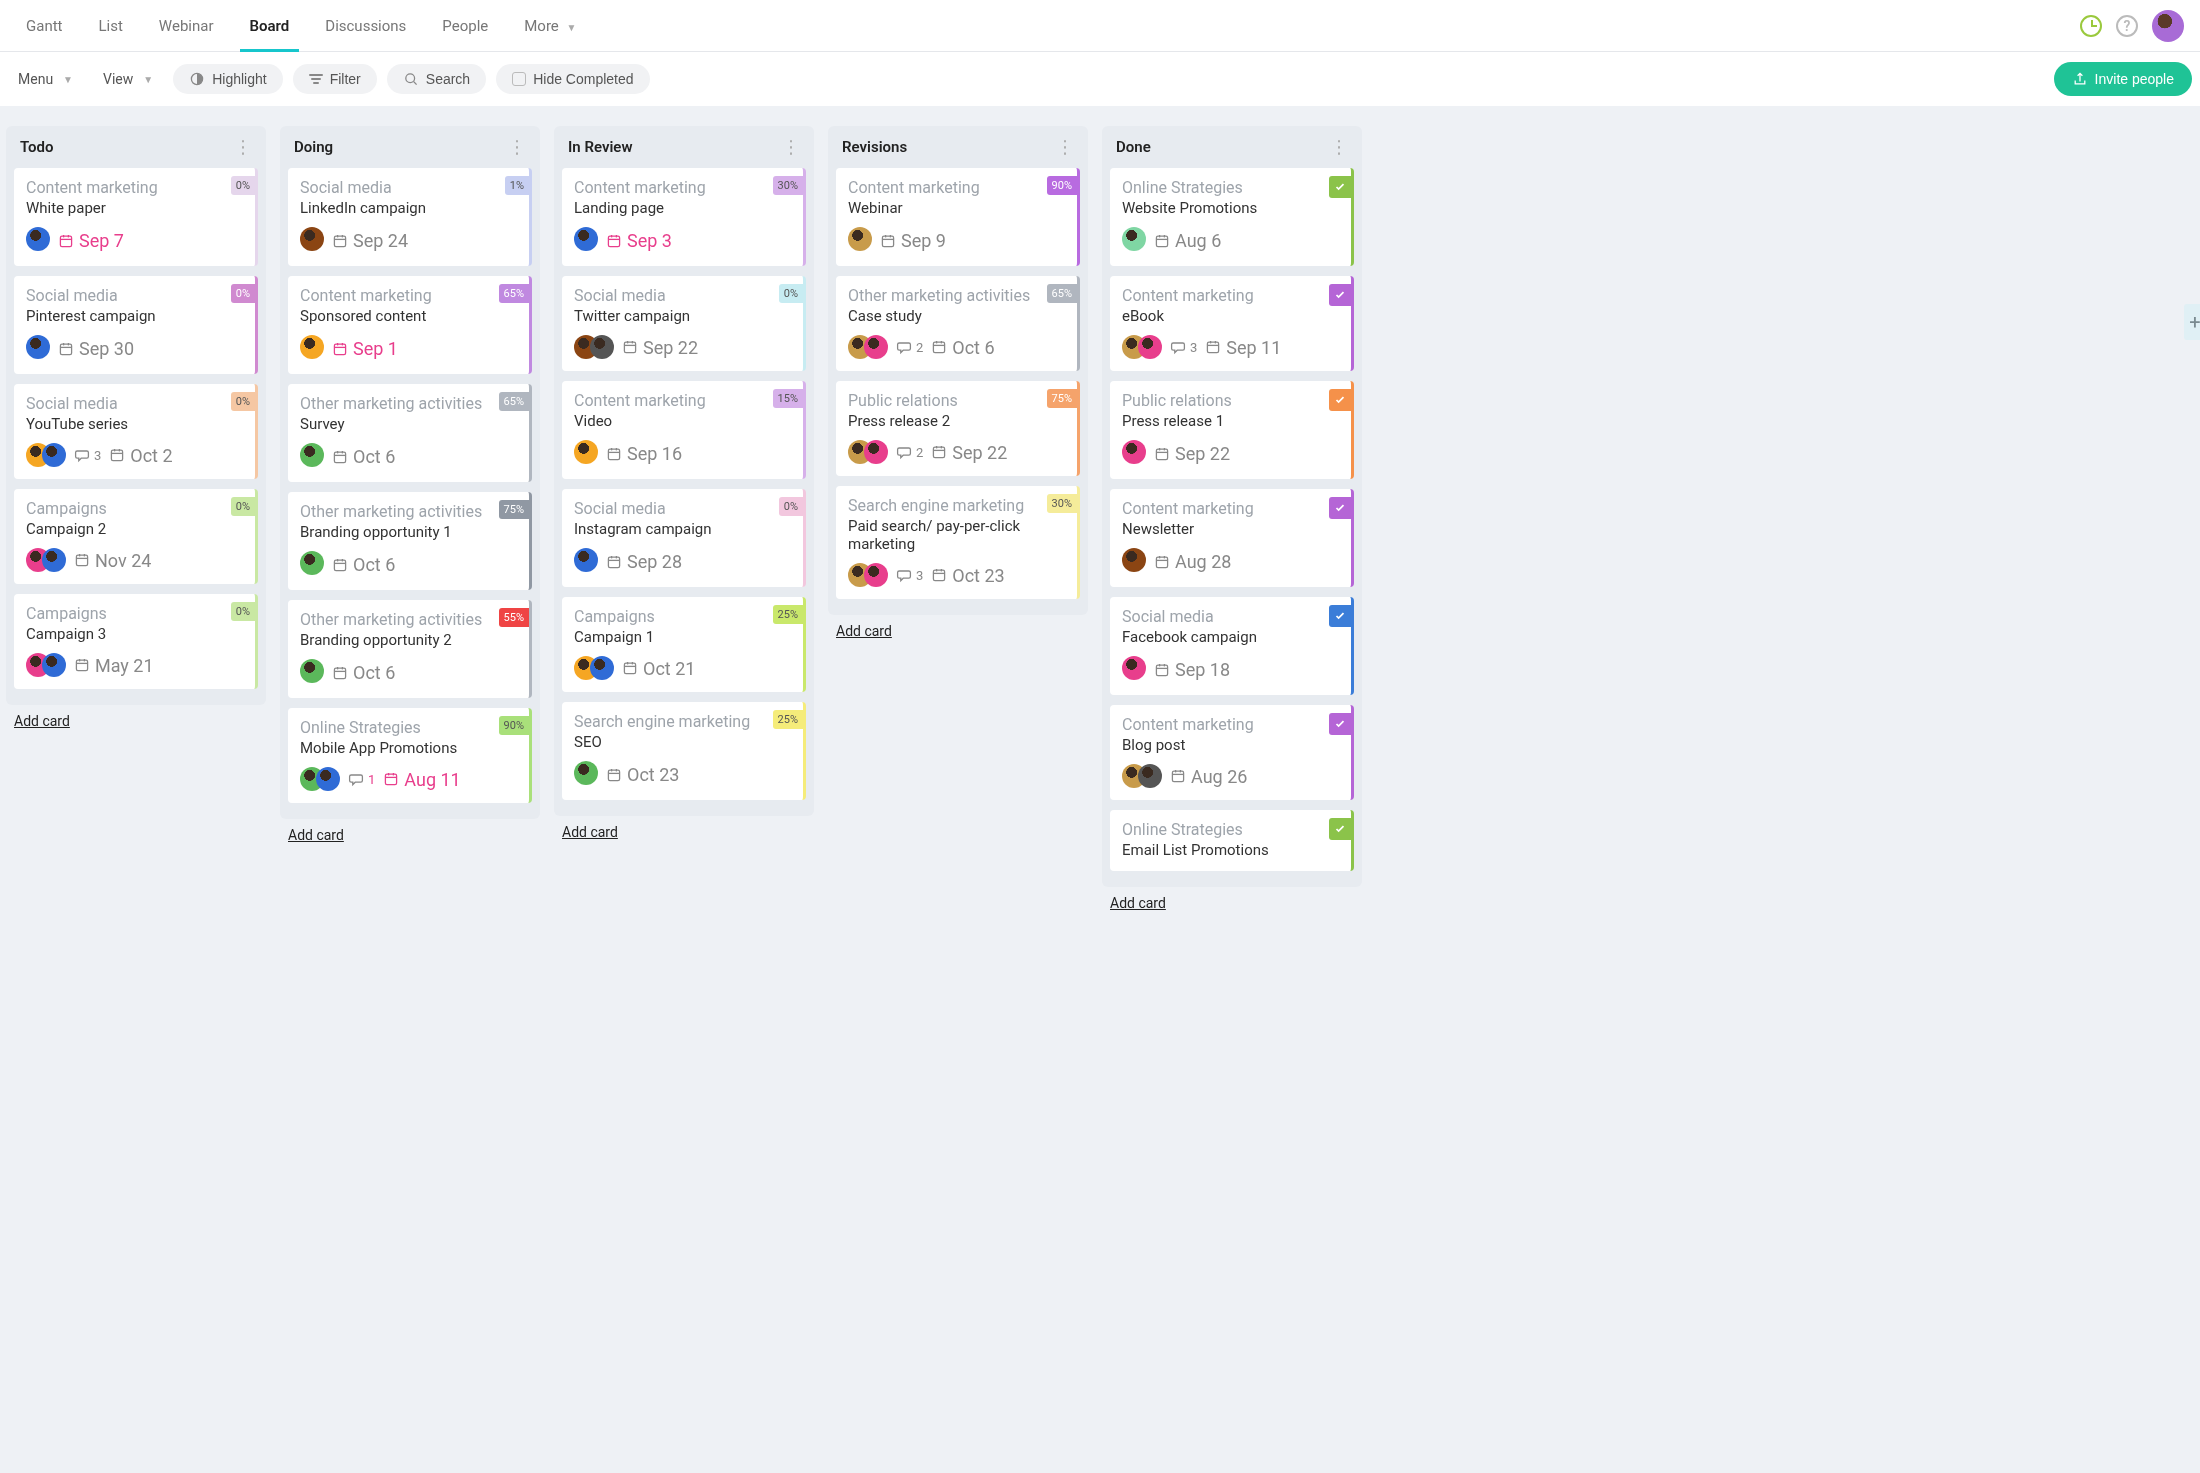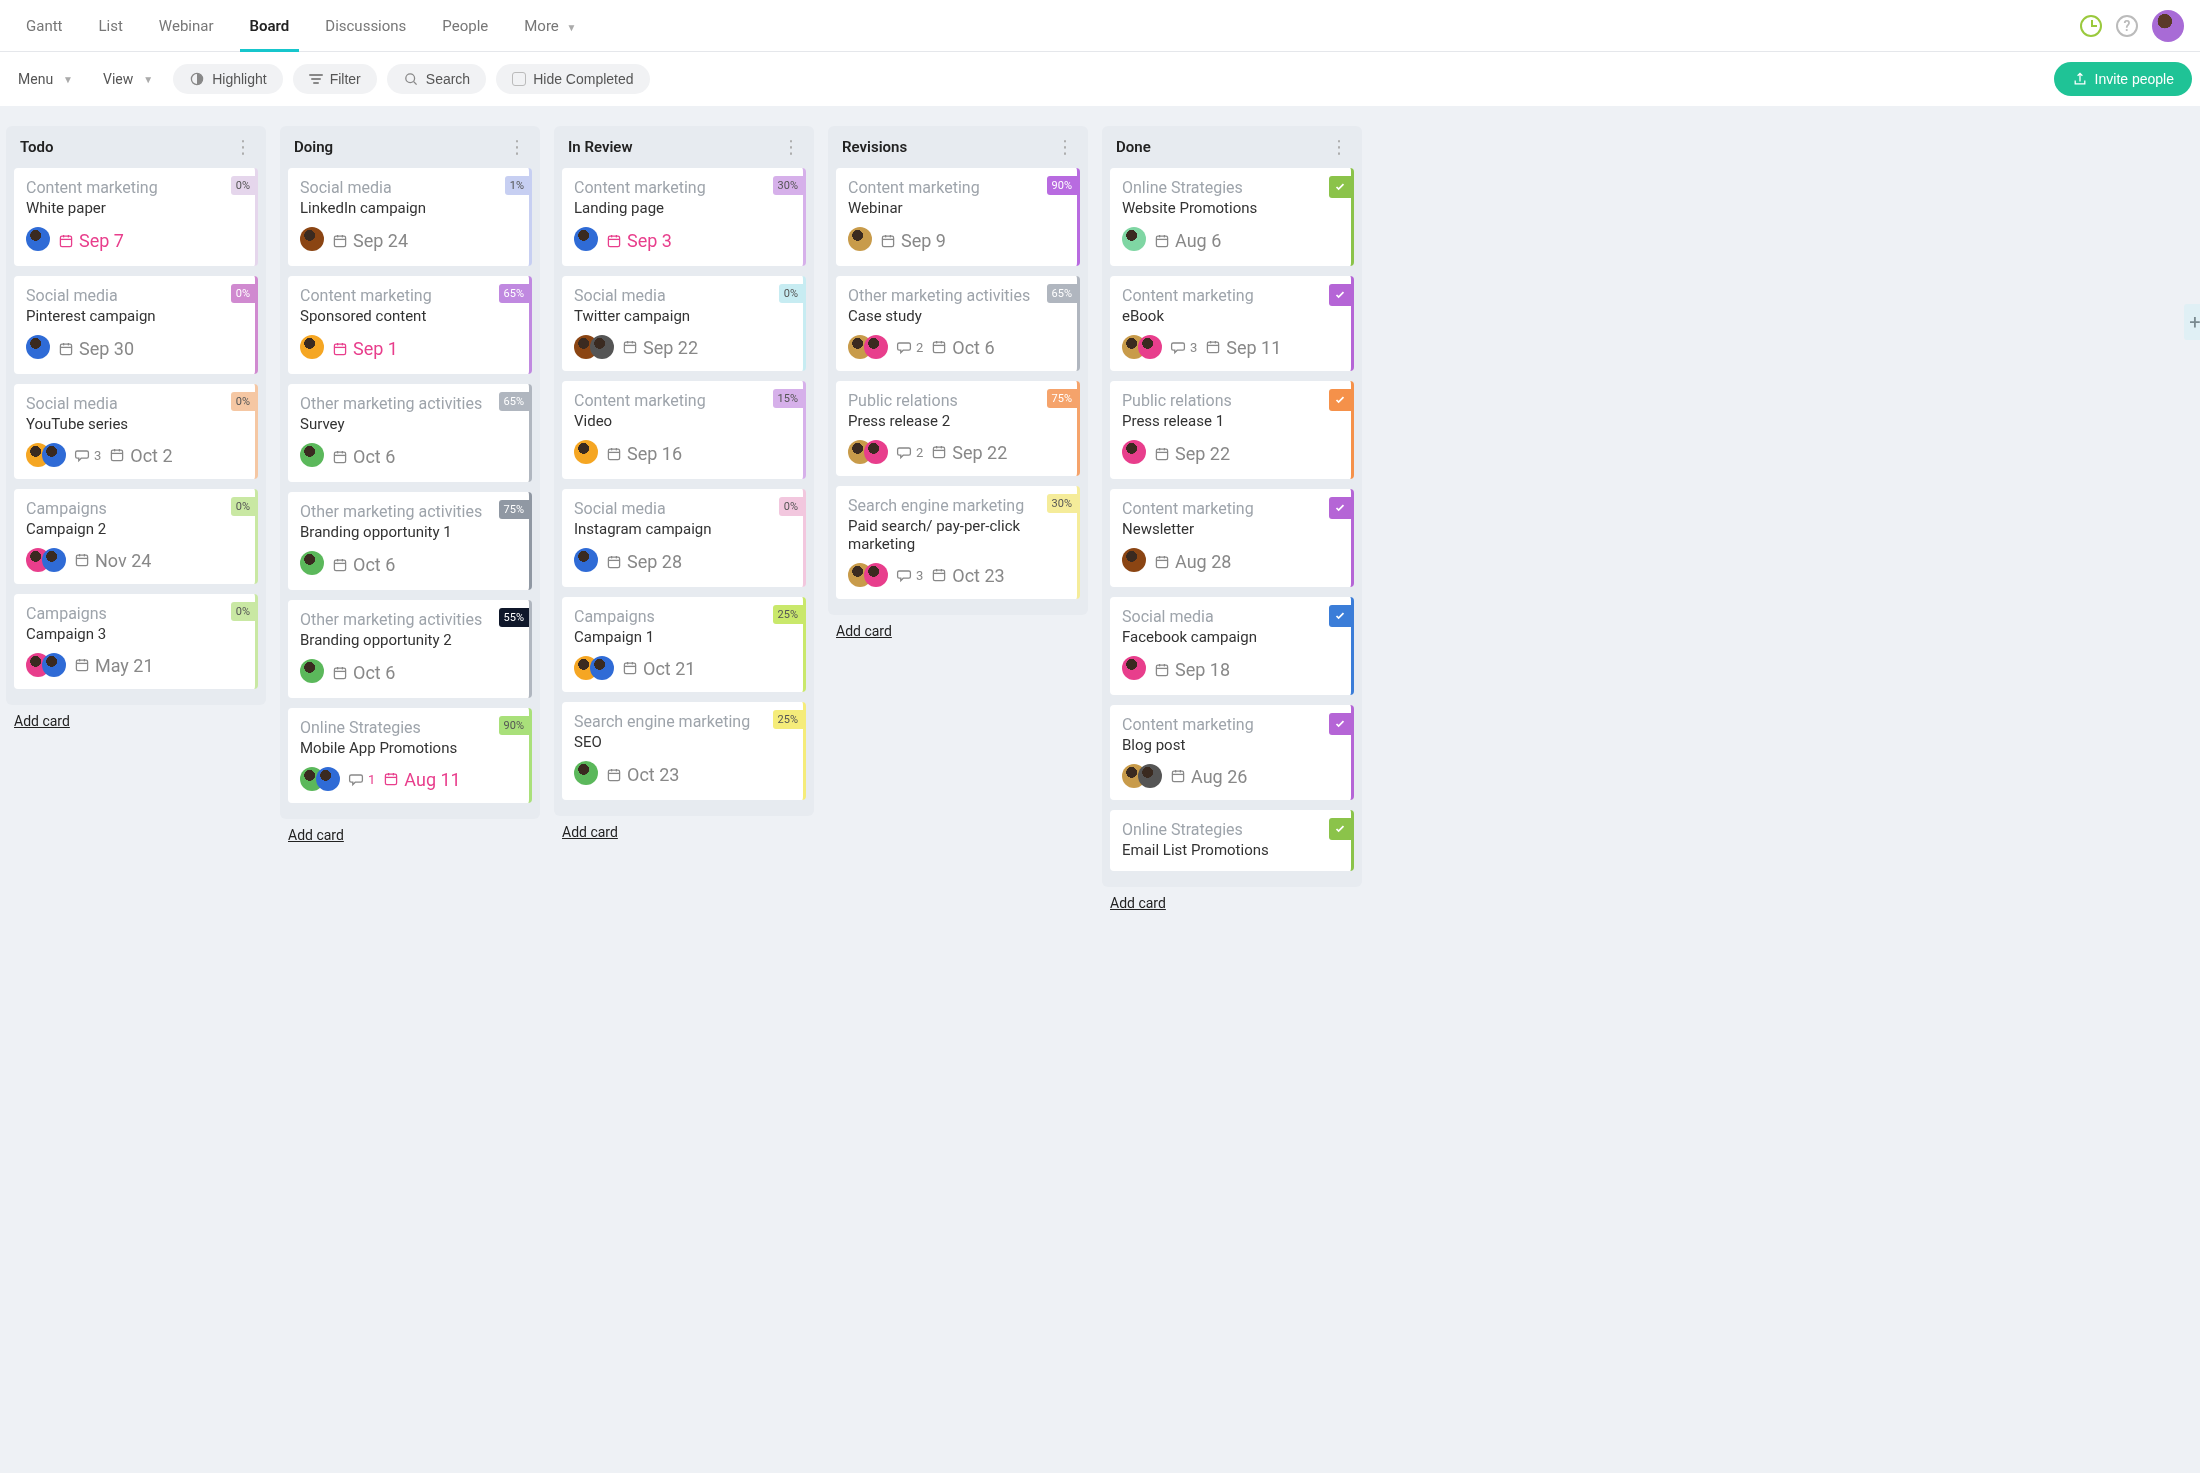--- a/index.html
+++ b/index.html
@@ -479,21 +479,21 @@
                   <rect x="3" y="4" width="14" height="13" rx="2"></rect>
                   <line x1="3" y1="8" x2="17" y2="8"></line>
                   <line x1="7" y1="2.5" x2="7" y2="5.5"></line>
                   <line x1="13" y1="2.5" x2="13" y2="5.5"></line>
                 </svg>
                 <span>Oct 6</span>
               </span>
             </div>
     </div>
           <div class="card" style="border-right-color:#b0b6bf">
-      <span class="progress-badge" style="background:#0f172a;color:#fff">55%</span>
+      <span class="progress-badge" style="background:#ef4444;color:#fff">55%</span>
       <div class="card-cat">Other marketing activities</div>
       <div class="card-title">Branding opportunity 2</div>
       <div class="card-row">
               <span class=""><span class="avatar avatar-sm" style="background:radial-gradient(circle at 40% 35%, #3a2a20 25%, #5bb85b 26%)"></span></span>
               <span class="card-date">
                 <svg class="ico " viewBox="0 0 20 20">
                   <rect x="3" y="4" width="14" height="13" rx="2"></rect>
                   <line x1="3" y1="8" x2="17" y2="8"></line>
                   <line x1="7" y1="2.5" x2="7" y2="5.5"></line>
                   <line x1="13" y1="2.5" x2="13" y2="5.5"></line>

